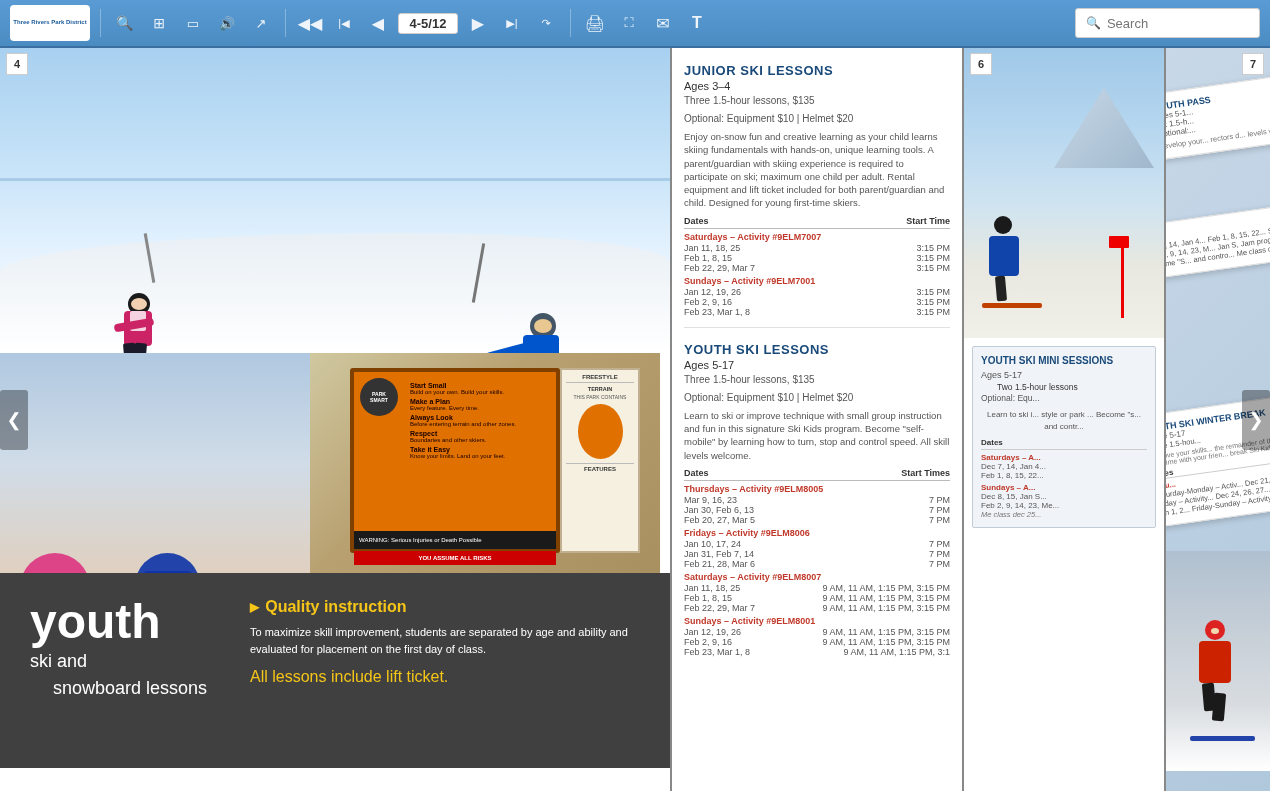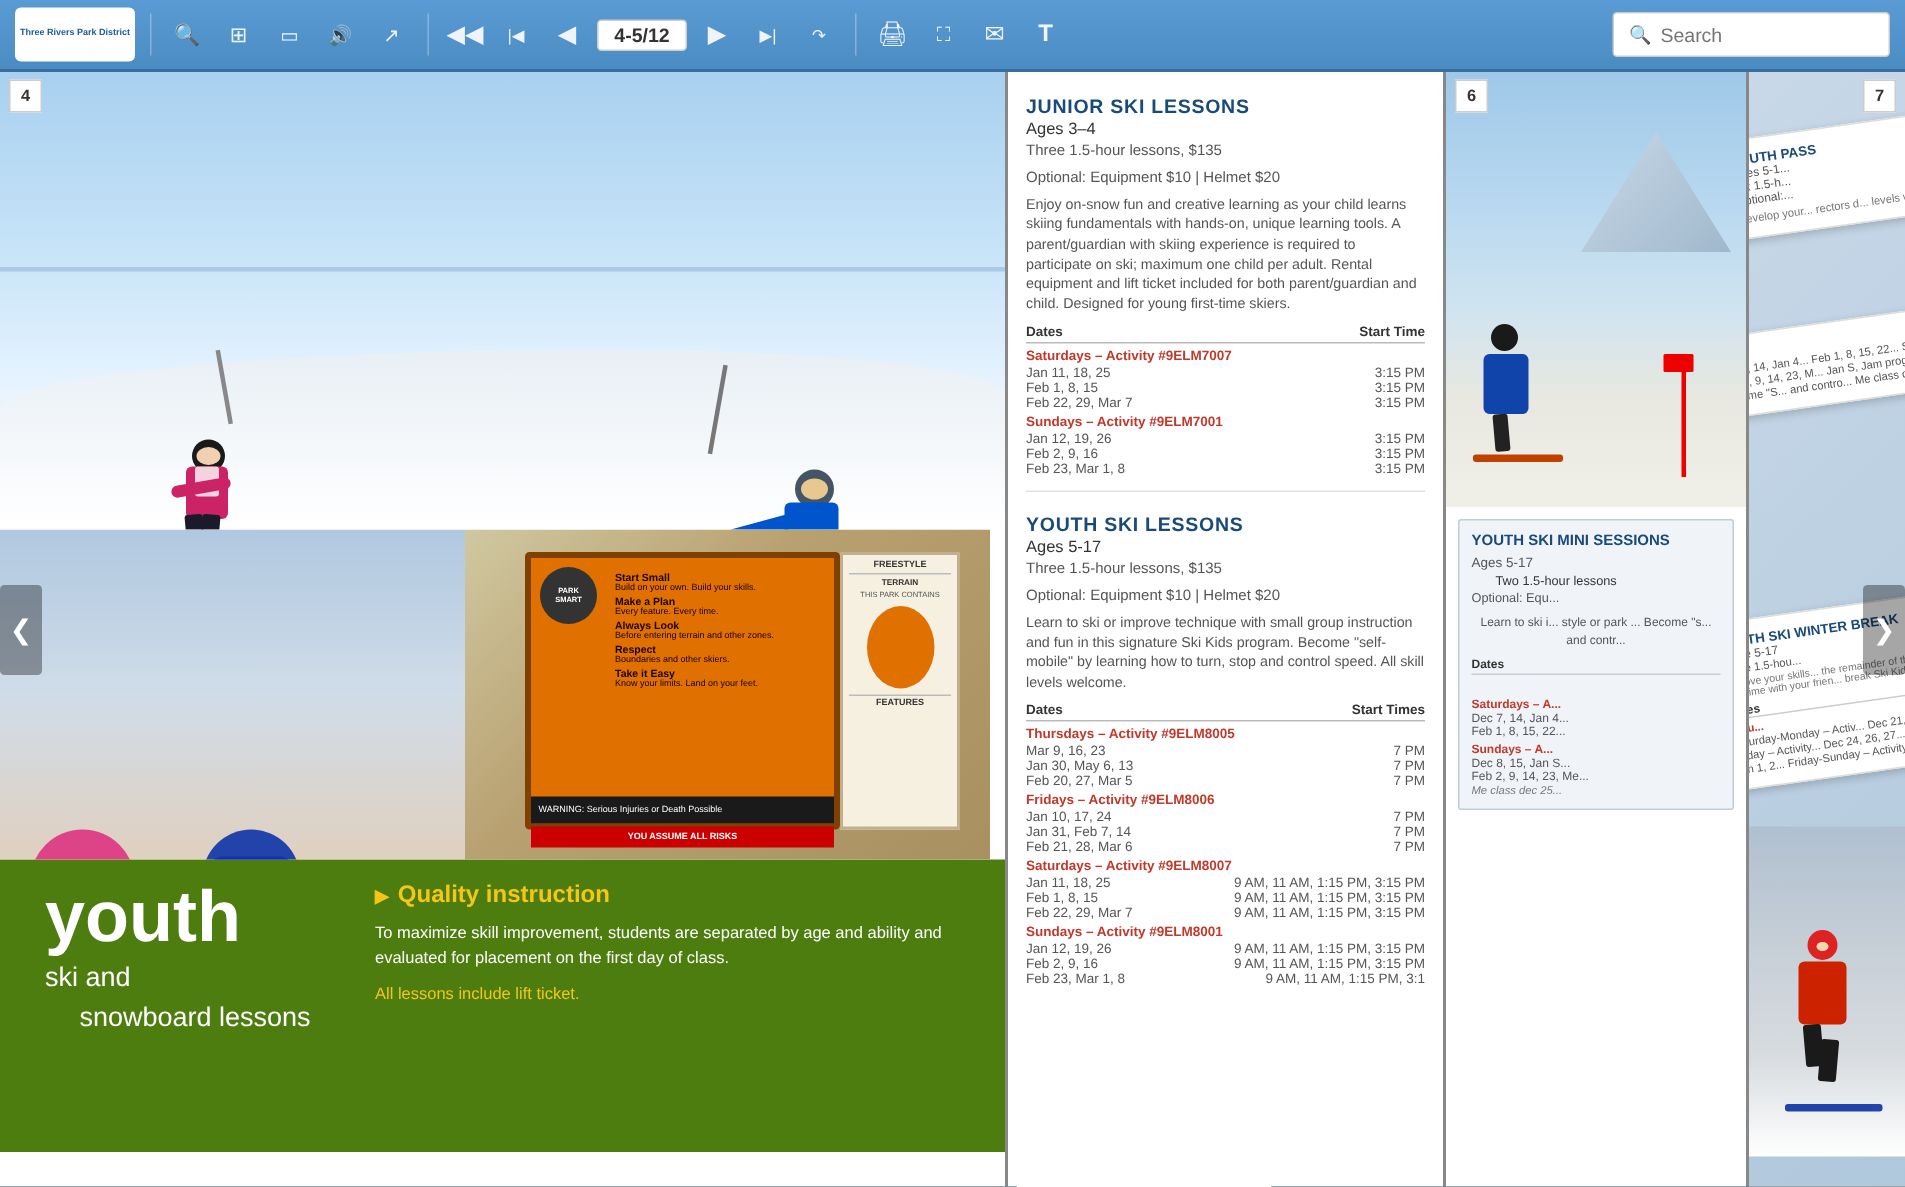--- a/index.html
+++ b/index.html
@@ -144,42 +144,42 @@
     .page4-sign-photo {
       width: 350px;
       height: 220px;
       background: linear-gradient(135deg, #d0c8b0 0%, #b8a878 50%, #908050 100%);
       position: relative;
       overflow: hidden;
       flex-shrink: 0;
     }
     
     .page4-blue-bottom {
-      background: #4d7c0f;
-      padding: 15px 30px;
+      background: #404040;
+      padding: 25px 30px;
       height: 195px;
       display: flex;
       gap: 20px;
       align-items: flex-start;
     }
     .page4-title {
       color: white;
       flex-shrink: 0;
       width: 200px;
     }
     .page4-title h1 { font-size: 48px; font-weight: 900; line-height: 1; }
     .page4-title p { font-size: 16px; margin-top: 4px; line-height: 1.3; }
     .page4-quality {
       flex: 1;
       color: white;
     }
     .page4-quality h3 { color: #f5c518; font-size: 16px; margin-bottom: 8px; display: flex; align-items: center; gap: 6px; }
     .page4-quality h3::before { content: "▶"; color: #f5c518; font-size: 12px; }
     .page4-quality p { font-size: 11px; line-height: 1.5; margin-bottom: 8px; }
-    .page4-quality .all-lessons { color: #f5c518; font-size: 11px; margin-top: 3px; }
+    .page4-quality .all-lessons { color: #f5c518; font-size: 16px; margin-top: 3px; }
 
     
     .page-5 {
       width: 290px;
       height: 100%;
       background: white;
       flex-shrink: 0;
       position: relative;
       overflow: hidden;
     }
@@ -521,21 +521,21 @@
             <span>Dates</span>
             <span>Start Times</span>
           </div>
 
           <div class="schedule-day-label">Thursdays – Activity #9ELM8005</div>
           <div class="schedule-line">
             <span>Mar 9, 16, 23</span>
               <span>7 PM</span>
           </div>
           <div class="schedule-line">
-            <span>Jan 30, May 6, 13</span>
+            <span>Jan 30, Feb 6, 13</span>
               <span>7 PM</span>
           </div>
           <div class="schedule-line">
             <span>Feb 20, 27, Mar 5</span>
               <span>7 PM</span>
           </div>
 
           <div class="schedule-day-label">Fridays – Activity #9ELM8006</div>
           <div class="schedule-line">
             <span>Jan 10, 17, 24</span>
@@ -605,21 +605,21 @@
       <div class="page6-content">
         <div class="mini-info-box">
           <div class="mini-info-title">YOUTH SKI MINI SESSIONS</div>
           <div class="mini-info-line" style="font-size:9px;">Ages 5-17</div>
           <div class="mini-info-line" style="font-size:8.5px;color:#333;margin-left:16px;">Two 1.5-hour lessons</div>
           <div class="mini-info-line" style="font-size:8.5px;">Optional: Equ...</div>
           <div class="mini-info-line" style="font-size:8px;margin-top:4px;text-align:center;">Learn to ski i... style or park ... Become "s... and contr...</div>
           <div style="margin-top:6px;font-size:8px;font-weight:bold;color:#333;border-bottom:1px solid #ccc;padding-bottom:2px;">
             <span>Dates</span>
           </div>
-          <div style="font-size:8px;color:#c0392b;font-weight:bold;margin-top:15px;">Saturdays – A...</div>
+          <div style="font-size:8px;color:#c0392b;font-weight:bold;margin-top:3px;">Saturdays – A...</div>
           <div style="font-size:8px;color:#555;">Dec 7, 14, Jan 4...</div>
           <div style="font-size:8px;color:#555;">Feb 1, 8, 15, 22...</div>
           <div style="font-size:8px;color:#c0392b;font-weight:bold;margin-top:3px;">Sundays – A...</div>
           <div style="font-size:8px;color:#555;">Dec 8, 15, Jan S...</div>
           <div style="font-size:8px;color:#555;">Feb 2, 9, 14, 23, Me...</div>
           <div style="font-size:7.5px;color:#777;font-style:italic;">Me class dec 25...</div>
         </div>
       </div>
     </div>
 

